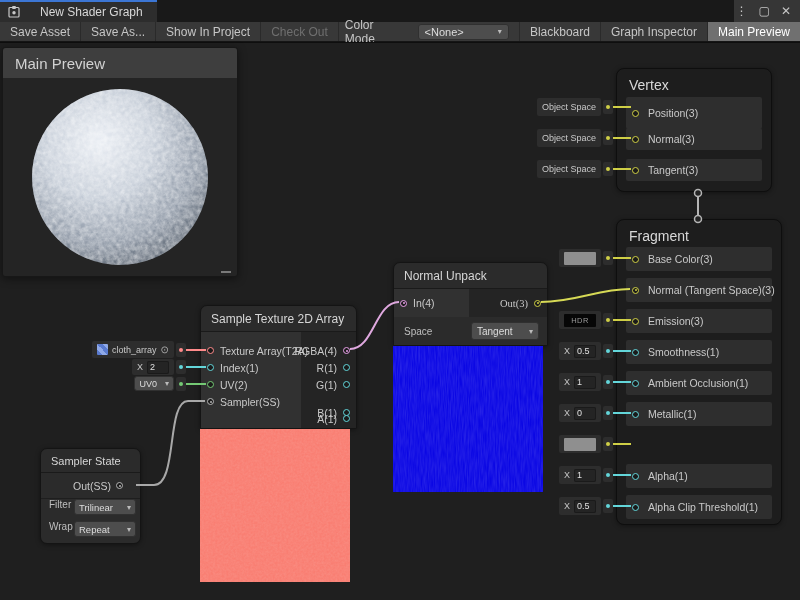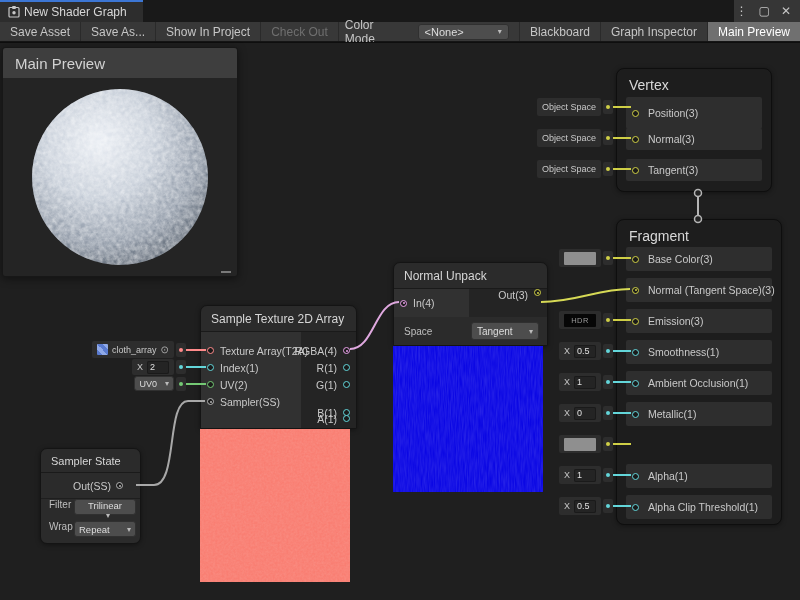--- a/index.html
+++ b/index.html
@@ -4,21 +4,21 @@
 <style>
   * { margin:0; padding:0; box-sizing:border-box; }
   html,body { background:#111; }
   .stage { position:relative; width:800px; height:600px; overflow:hidden;
            background:#1F1F1F; font-family:"Liberation Sans", sans-serif;
            -webkit-font-smoothing:antialiased; }
 
   
   .titlebar { position:absolute; left:0; top:0; width:800px; height:22px; background:#191919; }
   .tab { position:absolute; left:0; top:0; height:22px; min-width:143px; background:#2D2D2D;
-         border-top:2px solid #3C76D4; display:flex; align-items:center; gap:4px; padding:0 14px 0 8px;
+         border-top:2px solid #3C76D4; display:flex; align-items:center; gap:20px; padding:0 14px 0 8px;
          color:#D8D8D8; font-size:12px; }
   .wincontrols { position:absolute; right:0; top:0; height:22px; width:66px; background:#363636;
                  display:flex; align-items:center; justify-content:flex-end; gap:11px; padding-right:9px;
                  color:#C6C6C6; font-size:12px; }
   .wincontrols span { cursor:default; line-height:22px; }
 
   
   .toolbar { position:absolute; left:0; top:22px; width:800px; height:20px; background:#383838;
              border-bottom:1px solid #151515; display:flex; align-items:stretch; font-size:12px; color:#C6C6C6; }
   .tb-btn { display:flex; align-items:center; padding:0 10px; border-right:1px solid #2A2A2A; white-space:nowrap; }
@@ -83,22 +83,22 @@
   .hdrbox { width:32px; height:13px; background:#070707; color:#9A9A9A; font-size:7.5px; letter-spacing:.5px;
             display:flex; align-items:center; justify-content:center; border-radius:1px; }
   .texicon { width:11px; height:11px; border-radius:1px; flex:none;
              background:linear-gradient(45deg,#5A7BD0 25%,#8FA9E8 25% 50%,#5A7BD0 50% 75%,#8FA9E8 75%); }
   .picker { color:#ABABAB; font-size:10px; line-height:10px; }
   .mini-dd { height:15px; padding:0 4px; font-size:9px; gap:2px; }
 
   .nu-row { position:relative; height:28px; background:#242424; }
   .nu-in  { position:absolute; left:0; top:0; bottom:0; width:75px; background:#313131;
             display:flex; align-items:center; gap:6px; padding-left:6px; }
-  .nu-out { position:absolute; right:0; top:0; bottom:0; left:75px; display:flex; 
-            justify-content:flex-end; gap:6px; padding-right:6px; }
+  .nu-out { position:absolute; right:0; top:0; bottom:0; left:75px; display:flex; align-items:center;
+            justify-content:flex-end; gap:6px; padding-right:6px;font-family:Liberation Serif, serif; }
   .nu-space { height:28px; display:flex; align-items:center; justify-content:space-between; padding:0 8px 0 10px; background:#2B2B2B; }
 
   .ssrow { height:26px; display:flex; align-items:center; justify-content:flex-end; gap:5px; padding-right:17px;
            border-bottom:1px solid #1E1E1E; }
   .kvrow { height:22px; display:flex; align-items:flex-start; justify-content:space-between; padding:0 4px 0 8px; }
   .kvlabel { font-size:10px; color:#BFBFBF; }
 
   .preview-img { display:block; }
   .wires { position:absolute; left:0; top:0; z-index:30; pointer-events:none; }
 </style>
@@ -452,21 +452,21 @@
 
   <div class="op-node" style="left:40px; top:448px; width:101px;">
     <div class="op-main" style="border-radius:7px;">
       <div class="op-head" style="height:24px; font-size:11px;">Sampler State</div>
       <div class="ssrow">
         <span class="plabel">Out(SS)</span>
         <span class="port ss conn"></span>
       </div>
       <div class="kvrow">
         <span class="kvlabel">Filter</span>
-        <div class="dd" style="width:62px; height:16px; padding:0 4px; font-size:9.5px;flex-direction:column;">
+        <div class="dd" style="width:62px; height:16px; padding:0 4px; font-size:9.5px;">
           <span>Trilinear</span>
             <span class="arrow">▾</span>
         </div>
       </div>
       <div class="kvrow" style="padding-bottom:4px;">
         <span class="kvlabel">Wrap</span>
         <div class="dd" style="width:62px; height:16px; padding:0 4px; font-size:9.5px;">
           <span>Repeat</span>
             <span class="arrow">▾</span>
         </div>

